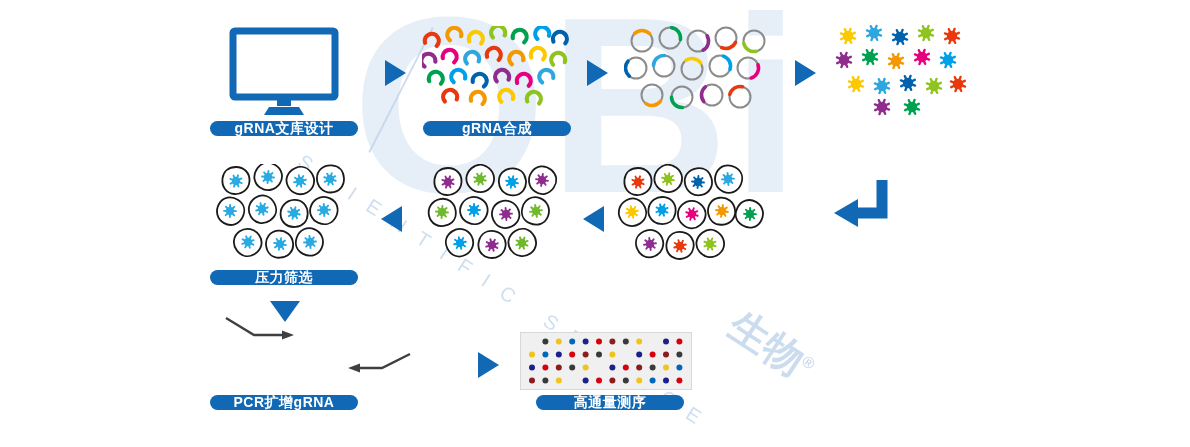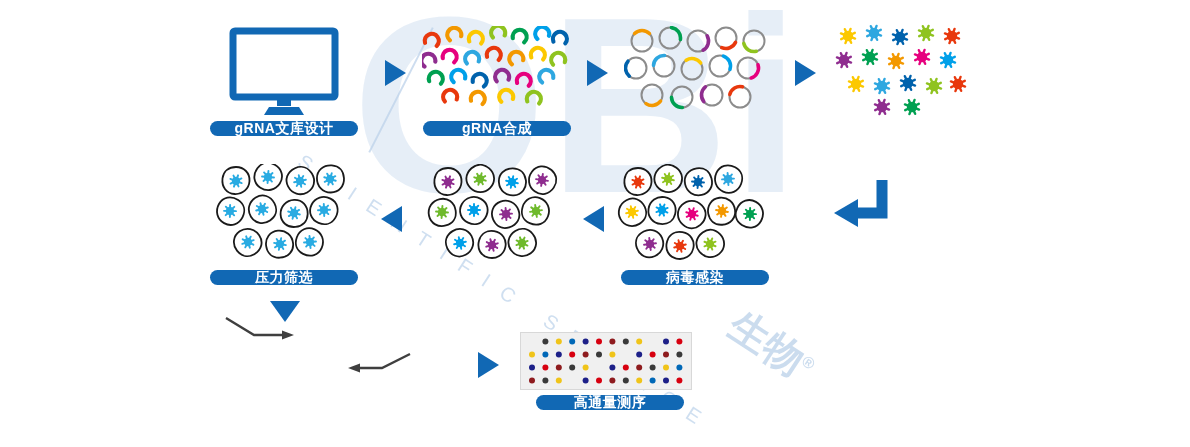--- a/index.html
+++ b/index.html
@@ -475,21 +475,20 @@
           <line x1="-1.2001423260940798" y1="3.287804494965826" x2="-2.5717335559158854" y2="7.045295346355342" stroke="#8fc31f" stroke-width="2.4" stroke-linecap="round"></line>
           <line x1="-3.1734576307760687" y1="1.4762000764358274" x2="-6.800266351663004" y2="3.1632858780767728" stroke="#8fc31f" stroke-width="2.4" stroke-linecap="round"></line>
           <line x1="-3.287804494965826" y1="-1.2001423260940798" x2="-7.045295346355342" y2="-2.571733555915885" stroke="#8fc31f" stroke-width="2.4" stroke-linecap="round"></line>
           <line x1="-1.476200076435829" y1="-3.173457630776068" x2="-3.1632858780767763" y2="-6.800266351663002" stroke="#8fc31f" stroke-width="2.4" stroke-linecap="round"></line>
           <line x1="1.200142326094078" y1="-3.287804494965827" x2="2.5717335559158814" y2="-7.045295346355343" stroke="#8fc31f" stroke-width="2.4" stroke-linecap="round"></line>
           <line x1="3.173457630776068" y1="-1.4762000764358292" x2="6.800266351663002" y2="-3.1632858780767767" stroke="#8fc31f" stroke-width="2.4" stroke-linecap="round"></line>
           <circle r="5.2" fill="#8fc31f"></circle>
         </g>
       </g>
     </svg>
-  <div class="pill" style="left:621px;top:270px">病毒感染</div>
 
   <div class="tri tri-left" style="left:583px;top:206px"></div>
 
   <svg class="abs" style="left:424px;top:164px" width="150" height="102" id="svg-resist">
       <g transform="translate(24,18) rotate(0)">
         <path d="M 0 -14 C 8 -14 14 -8 13.5 0 C 13 8 6.5 13.5 -1.5 13 C -9.5 12.5 -14.5 6 -13.5 -2.5 C -12.5 -10 -7 -14 0 -14 Z" fill="#fff" stroke="#1a1a1a" stroke-width="1.8"></path>
         <g transform="translate(0,0) scale(0.8)">
           <line x1="3.287804494965826" y1="1.2001423260940798" x2="7.045295346355342" y2="2.571733555915885" stroke="#8f2d8f" stroke-width="2.4" stroke-linecap="round"></line>
           <line x1="1.4762000764358272" y1="3.1734576307760687" x2="3.1632858780767723" y2="6.800266351663004" stroke="#8f2d8f" stroke-width="2.4" stroke-linecap="round"></line>
           <line x1="-1.2001423260940798" y1="3.287804494965826" x2="-2.5717335559158854" y2="7.045295346355342" stroke="#8f2d8f" stroke-width="2.4" stroke-linecap="round"></line>
@@ -804,20 +803,21 @@
   <div class="pill" style="left:210px;top:270px">压力筛选</div>
 
   <div class="tri tri-down" style="left:270px;top:301px"></div>
 
   <svg class="abs" style="left:222px;top:314px" width="210" height="70" viewBox="0 0 210 70">
     <path class="primer" d="M4 4 L32 21 L60 21"></path>
     <polygon class="primer-head" points="60,16.5 72,21 60,25.5"></polygon>
     <path class="primer" d="M188 40 L160 54 L138 54"></path>
     <polygon class="primer-head" points="138,49.5 126,54 138,58.5"></polygon>
   </svg>
+  <div class="pill" style="left:210px;top:395px">PCR扩增gRNA</div>
 
   <div class="tri tri-right" style="left:478px;top:352px"></div>
 
   <svg class="abs" style="left:520px;top:332px" width="172" height="58" id="svg-chip">
       <rect x="0.5" y="0.5" width="171" height="57" fill="#f0f0f0" stroke="#d8d8d8"></rect>
       <circle cx="25.4" cy="9.5" r="3" fill="#3a3a3a"></circle>
       <circle cx="38.8" cy="9.5" r="3" fill="#f0c419"></circle>
       <circle cx="52.2" cy="9.5" r="3" fill="#0068b7"></circle>
       <circle cx="65.6" cy="9.5" r="3" fill="#1d2088"></circle>
       <circle cx="79" cy="9.5" r="3" fill="#d7000f"></circle>

